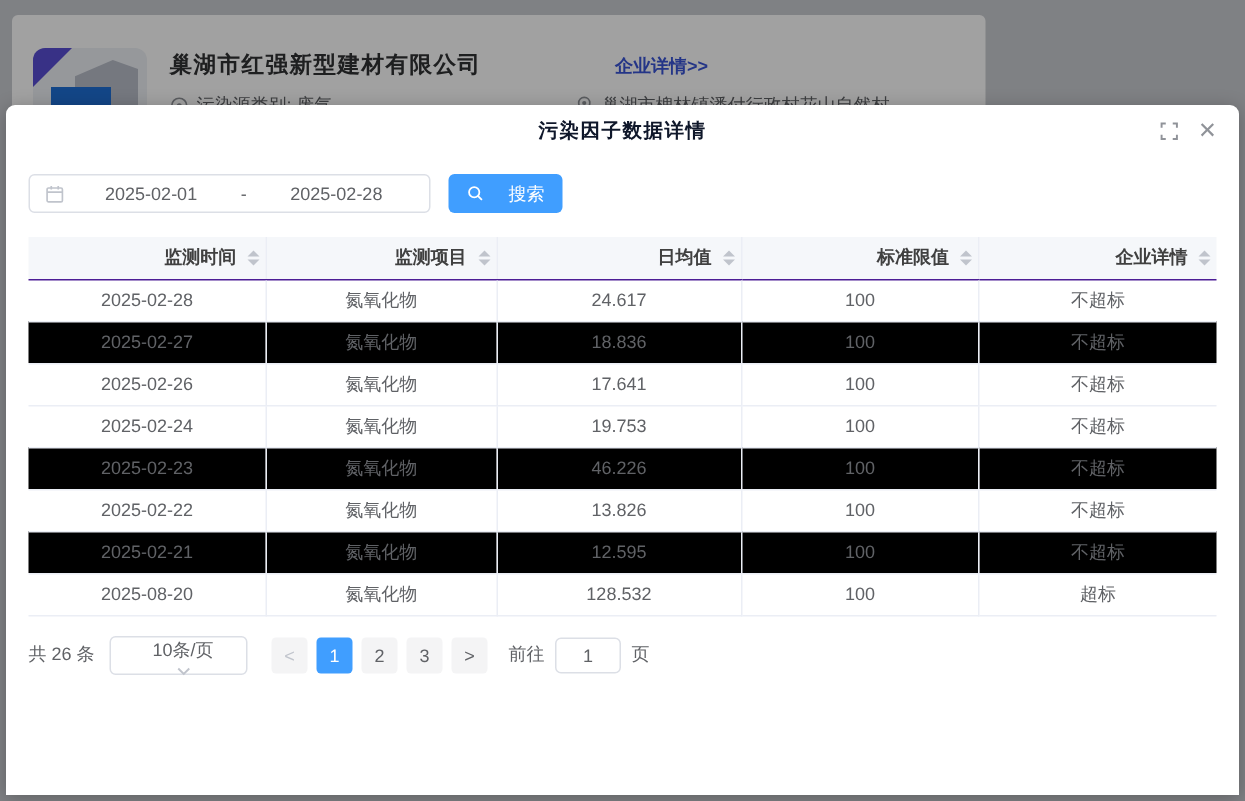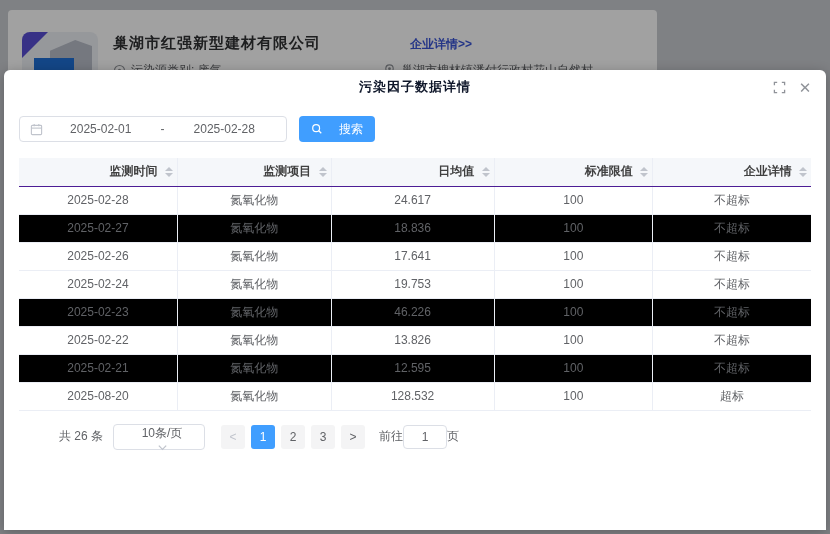--- a/index.html
+++ b/index.html
@@ -92,37 +92,37 @@
     background:#fff;
   }
   .data-table tr.striped td { background:#000000; }
   .sort-caret { display:inline-block; vertical-align:middle; margin-left:4px; width:8px; }
   .sort-caret i { display:block; width:0; height:0; border-left:4px solid transparent;
     border-right:4px solid transparent; }
   .sort-caret .up   { border-bottom:4px solid #c0c4cc; margin-bottom:2px; }
   .sort-caret .down { border-top:4px solid #c0c4cc; }
   
   .pagination { display:flex; align-items:center; margin-top:13px; height:26px;
-    font-size:12px; color:#606266;margin-left:40px; }
+    font-size:12px; color:#606266; }
   .total-label { margin-right:10px; }
   .page-size-select {
     width:92px; height:26px; border:1px solid #dcdfe6; border-radius:4px;
     display:flex; align-items:center; justify-content:space-between;
     padding:0 8px 0 14px; cursor:pointer; background:#fff;flex-direction:column;
   }
   .page-size-select .chev { color:#c0c4cc; }
   .pager { display:flex; align-items:center; gap:6px; margin-left:16px; }
   .pg-btn {
     min-width:24px; height:24px; border:none; border-radius:3px; background:#f4f4f5;
     color:#606266; font-size:12px; display:flex; align-items:center;
     justify-content:center; cursor:pointer; font-family:inherit; padding:0 4px;
   }
   .pg-btn.active { background:#409eff; color:#fff; }
   .pg-btn.disabled { color:#c0c4cc; cursor:default; }
-  .goto { display:flex; align-items:center; margin-left:14px; }
+  .goto { display:flex; align-items:center; gap:7px; margin-left:14px; }
   .goto-input {
     width:44px; height:24px; border:1px solid #dcdfe6; border-radius:4px;
     text-align:center; font-size:12px; color:#606266; font-family:inherit;
   }
 </style>
 </head>
 <body>
 
 <div class="stage">
 

